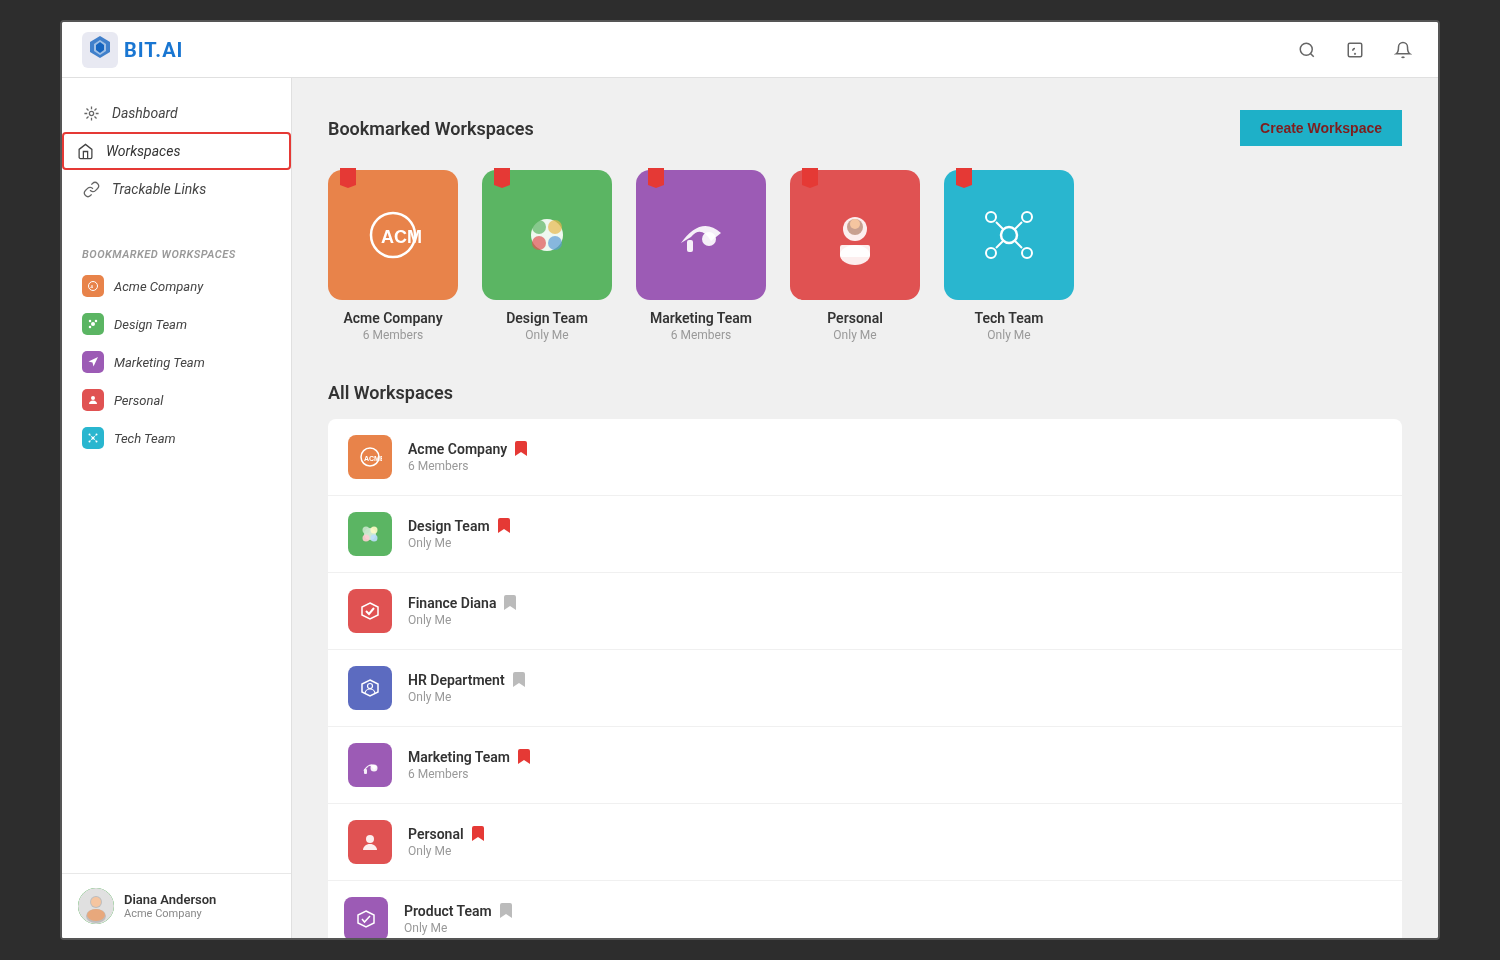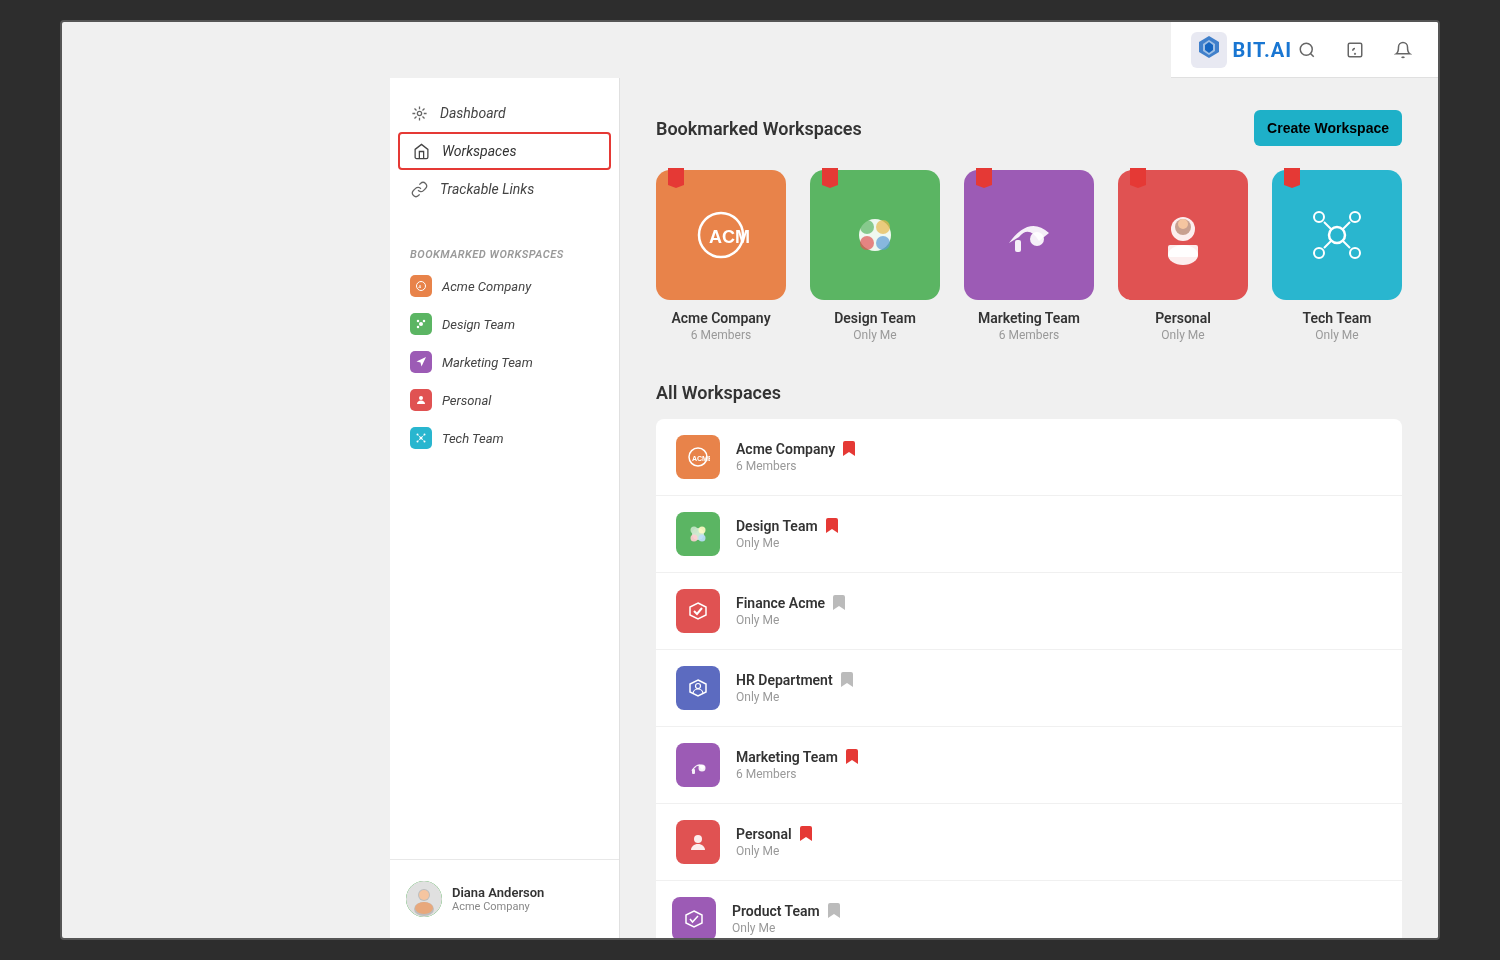--- a/index.html
+++ b/index.html
@@ -1,58 +1,58 @@
 <!DOCTYPE html>
 <html><head>
   <meta charset="utf-8">
   <style>
     * { box-sizing: border-box; margin: 0; padding: 0; }
     body { font-family: -apple-system, BlinkMacSystemFont, 'Segoe UI', Roboto, sans-serif; background: #2d2d2d; display: flex; justify-content: center; align-items: center; min-height: 100vh; }
     
-    .app-frame { width: 1380px; height: 920px; background: #f0f0f0; display: flex; flex-direction: column; border: 2px solid #555; border-radius: 4px; overflow: hidden; align-items: flex-end; }
+    .app-frame { width: 1380px; height: 920px; background: #f0f0f0; display: flex; flex-direction: column; border: 2px solid #555; border-radius: 4px; overflow: hidden; }
     
     
     .top-bar { height: 56px; background: #fff; display: flex; align-items: center; justify-content: space-between; padding: 0 20px; border-bottom: 1px solid #e0e0e0; flex-shrink: 0; }
     .logo { display: flex; align-items: center; gap: 6px; }
     .logo-icon { width: 36px; height: 36px; }
     .logo-text { font-size: 20px; font-weight: 700; color: #1a1a2e; letter-spacing: 1px; }
     .logo-text span { color: #1976d2; }
     .top-icons { display: flex; gap: 18px; align-items: center; }
     .top-icon-btn { width: 30px; height: 30px; display: flex; align-items: center; justify-content: center; cursor: pointer; color: #666; border-radius: 4px; }
     
     
     .main-layout { display: flex; flex: 1; overflow: hidden; }
     
     
     .sidebar { width: 230px; background: #fff; border-right: 1px solid #e0e0e0; display: flex; flex-direction: column; flex-shrink: 0; }
     .sidebar-nav { padding: 16px 0; flex: 1; overflow-y: auto; font-style: italic; }
     .nav-item { display: flex; align-items: center; gap: 12px; padding: 10px 20px; cursor: pointer; color: #444; font-size: 14px; border-radius: 0; position: relative; }
-    .nav-item.active { background: #fff; border: 2px solid #e53935; border-radius: 4px; margin: 0 8px; padding: 8px 12px; color: #333; }
+    .nav-item.active { background: #fff; border: 2px solid #e53935; border-radius: 4px; margin: 0 0; padding: 8px 12px; color: #333; }
     .nav-item.active .nav-icon { color: #444; }
     .nav-icon { width: 18px; height: 18px; display: flex; align-items: center; justify-content: center; color: #666; }
     
     .sidebar-section-title { font-size: 11px; font-weight: 600; color: #999; padding: 12px 20px 6px; letter-spacing: 0.5px; text-transform: uppercase; }
     
     .bookmarked-item { display: flex; align-items: center; gap: 10px; padding: 8px 20px; cursor: pointer; font-size: 13px; color: #444; }
     .bookmarked-dot { width: 22px; height: 22px; border-radius: 5px; display: flex; align-items: center; justify-content: center; color: white; font-size: 9px; font-weight: 700; flex-shrink: 0; }
     
-    .sidebar-footer { padding: 21px 16px; border-top: 1px solid #e8e8e8; display: flex; align-items: center; gap: 10px; background: #fff; margin-top: 40px; }
+    .sidebar-footer { padding: 14px 16px; border-top: 1px solid #e8e8e8; display: flex; align-items: center; gap: 10px; background: #fff; margin-top: 40px; }
     .avatar { width: 36px; height: 36px; border-radius: 50%; background: #4caf50; overflow: hidden; flex-shrink: 0; display: flex; align-items: center; justify-content: center; }
     .avatar svg { width: 36px; height: 36px; }
     .footer-info { display: flex; flex-direction: column; }
     .footer-name { font-size: 13px; font-weight: 600; color: #333; }
     .footer-org { font-size: 11px; color: #888; }
     
     
     .content { flex: 1; overflow-y: auto; padding: 32px 36px; background: #f0f0f0; }
     
     
     .section-header { display: flex; justify-content: space-between; align-items: center; margin-bottom: 24px; }
     .section-title { font-size: 18px; font-weight: 600; color: #333; }
-    .create-btn { background: #1eb0c8; color: #000000; border: none; padding: 10px 13px; border-radius: 6px; font-size: 14px; font-weight: 600; cursor: pointer; }
+    .create-btn { background: #1eb0c8; color: #7f1d1d; border: none; padding: 10px 20px; border-radius: 0; font-size: 14px; font-weight: 600; cursor: pointer; }
     
     .bookmarked-cards { display: flex; gap: 24px; margin-bottom: 40px; flex-wrap: wrap; }
     .workspace-card { display: flex; flex-direction: column; align-items: center; cursor: pointer; }
     .card-icon { width: 130px; height: 130px; border-radius: 14px; display: flex; align-items: center; justify-content: center; position: relative; margin-bottom: 10px; }
     .card-bookmark { position: absolute; top: -2px; left: 12px; width: 16px; height: 20px; background: #e53935; clip-path: polygon(0 0, 100% 0, 100% 85%, 50% 100%, 0 85%); }
     .card-icon svg { width: 60px; height: 60px; color: white; }
     .card-name { font-size: 14px; font-weight: 600; color: #333; }
     .card-meta { font-size: 12px; color: #999; margin-top: 2px; }
     
     
@@ -347,21 +347,21 @@
 
         <div class="workspace-list-item">
           <div class="list-icon" style="background:#e05252;">
             <svg viewBox="0 0 24 24" fill="none" width="24" height="24">
               <path d="M12 4 L20 8 L20 16 L12 20 L4 16 L4 8 Z" stroke="white" stroke-width="1.5" fill="none"></path>
               <path d="M8 12 L11 15 L16 9" stroke="white" stroke-width="2"></path>
             </svg>
           </div>
           <div class="list-info">
             <div class="list-name">
-              <span>Finance Acme</span>
+              <span>Finance Diana</span>
               <svg width="12" height="16" viewBox="0 0 12 16">
                   <path d="M2 0h8a2 2 0 012 2v13l-6-4-6 4V2a2 2 0 012-2z" fill="#bbb"></path>
                 </svg>
             </div>
             <div class="list-meta">Only Me</div>
           </div>
         </div>
 
         <div class="workspace-list-item">
           <div class="list-icon" style="background:#5c6bc0;">

